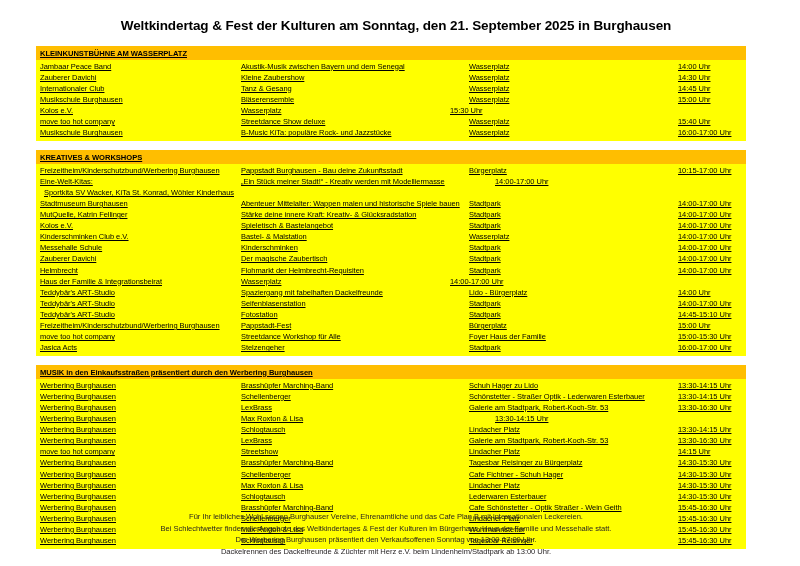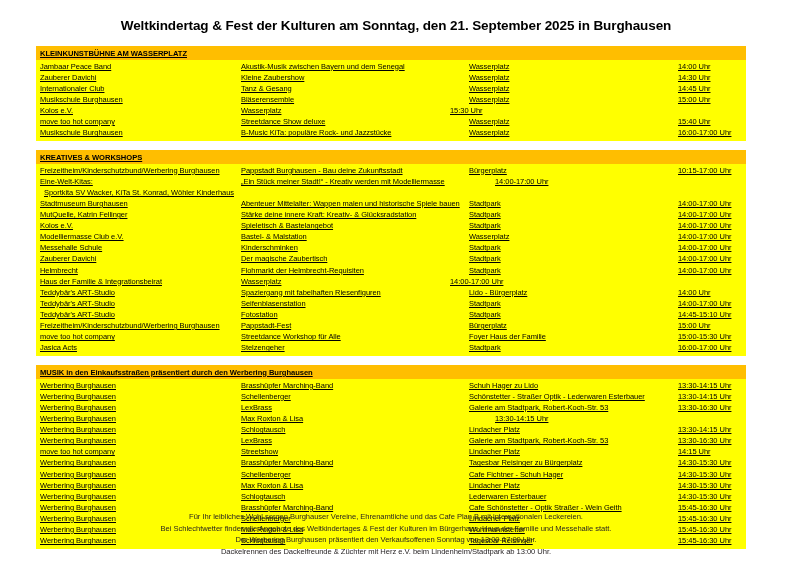--- a/index.html
+++ b/index.html
@@ -191,21 +191,21 @@
             <div class="c-loc">Stadtpark</div>
             <div class="c-time">14:00-17:00 Uhr</div>
           </div>
           <div class="row">
             <div class="c-act">Kolos e.V.</div>
             <div class="c-desc">Spieletisch &amp; Bastelangebot</div>
             <div class="c-loc">Stadtpark</div>
             <div class="c-time">14:00-17:00 Uhr</div>
           </div>
           <div class="row">
-            <div class="c-act">Modelliermasse Club e.V.</div>
+            <div class="c-act">Kinderschminken Club e.V.</div>
             <div class="c-desc">Bastel- &amp; Malstation</div>
             <div class="c-loc">Wasserplatz</div>
             <div class="c-time">14:00-17:00 Uhr</div>
           </div>
           <div class="row">
             <div class="c-act">Messehalle Schule</div>
             <div class="c-desc">Kinderschminken</div>
             <div class="c-loc">Stadtpark</div>
             <div class="c-time">14:00-17:00 Uhr</div>
           </div>
@@ -221,21 +221,21 @@
             <div class="c-loc">Stadtpark</div>
             <div class="c-time">14:00-17:00 Uhr</div>
           </div>
           <div class="row">
             <div class="c-act">Haus der Familie &amp; Integrationsbeirat</div>
             <div class="c-loc">Wasserplatz</div>
             <div class="c-time">14:00-17:00 Uhr</div>
           </div>
           <div class="row">
             <div class="c-act">Teddybär's ART-Studio</div>
-            <div class="c-desc">Spaziergang mit fabelhaften Riesenfiguren</div>
+            <div class="c-desc">Spaziergang mit fabelhaften Dackelfreunde</div>
             <div class="c-loc">Lido - Bürgerplatz</div>
             <div class="c-time">14:00 Uhr</div>
           </div>
           <div class="row">
             <div class="c-act">Teddybär's ART-Studio</div>
             <div class="c-desc">Seifenblasenstation</div>
             <div class="c-loc">Stadtpark</div>
             <div class="c-time">14:00-17:00 Uhr</div>
           </div>
           <div class="row">

